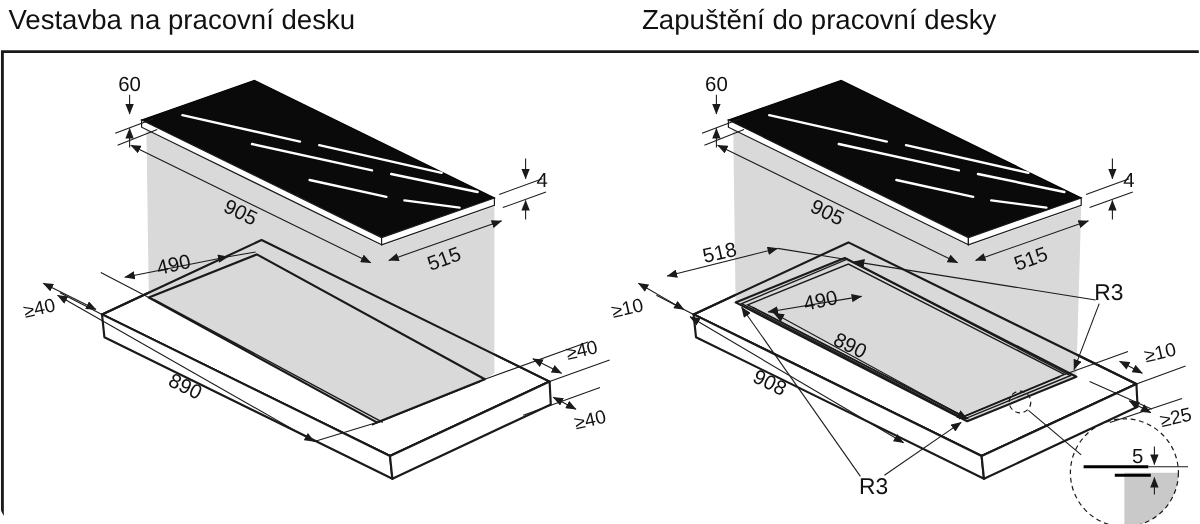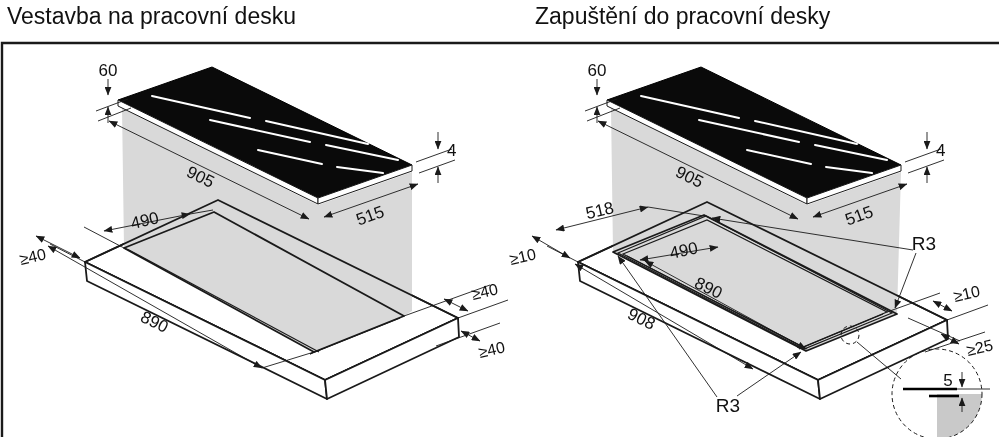--- a/index.html
+++ b/index.html
@@ -1,17 +1,17 @@
 <!DOCTYPE html>
 <html><head>
 <meta charset="utf-8">
 <style>
   html,body{margin:0;padding:0;background:#ffffff;}
   .stage{position:relative;width:1000px;height:437px;background:#fff;overflow:hidden;
-         font-family:"Liberation Sans","DejaVu Sans",sans-serif;}
+         font-family:"Liberation Sans","DejaVu Sans",sans-serif;border-radius:17px;}
   svg{display:block}
   text{fill:#111;}
   .title{font-size:23px;fill:#111;}
   .dim{font-size:17px;}
   .dim-sm{font-size:16px;}
   .r3{font-size:19px;}
   .outline{fill:none;stroke:#1a1a1a;stroke-width:1.8;stroke-linejoin:round;}
   .outline-w{fill:#ffffff;stroke:#1a1a1a;stroke-width:1.8;stroke-linejoin:round;}
   .thin{fill:none;stroke:#1a1a1a;stroke-width:0.9;}
   .thin15{fill:none;stroke:#1a1a1a;stroke-width:1.2;}

